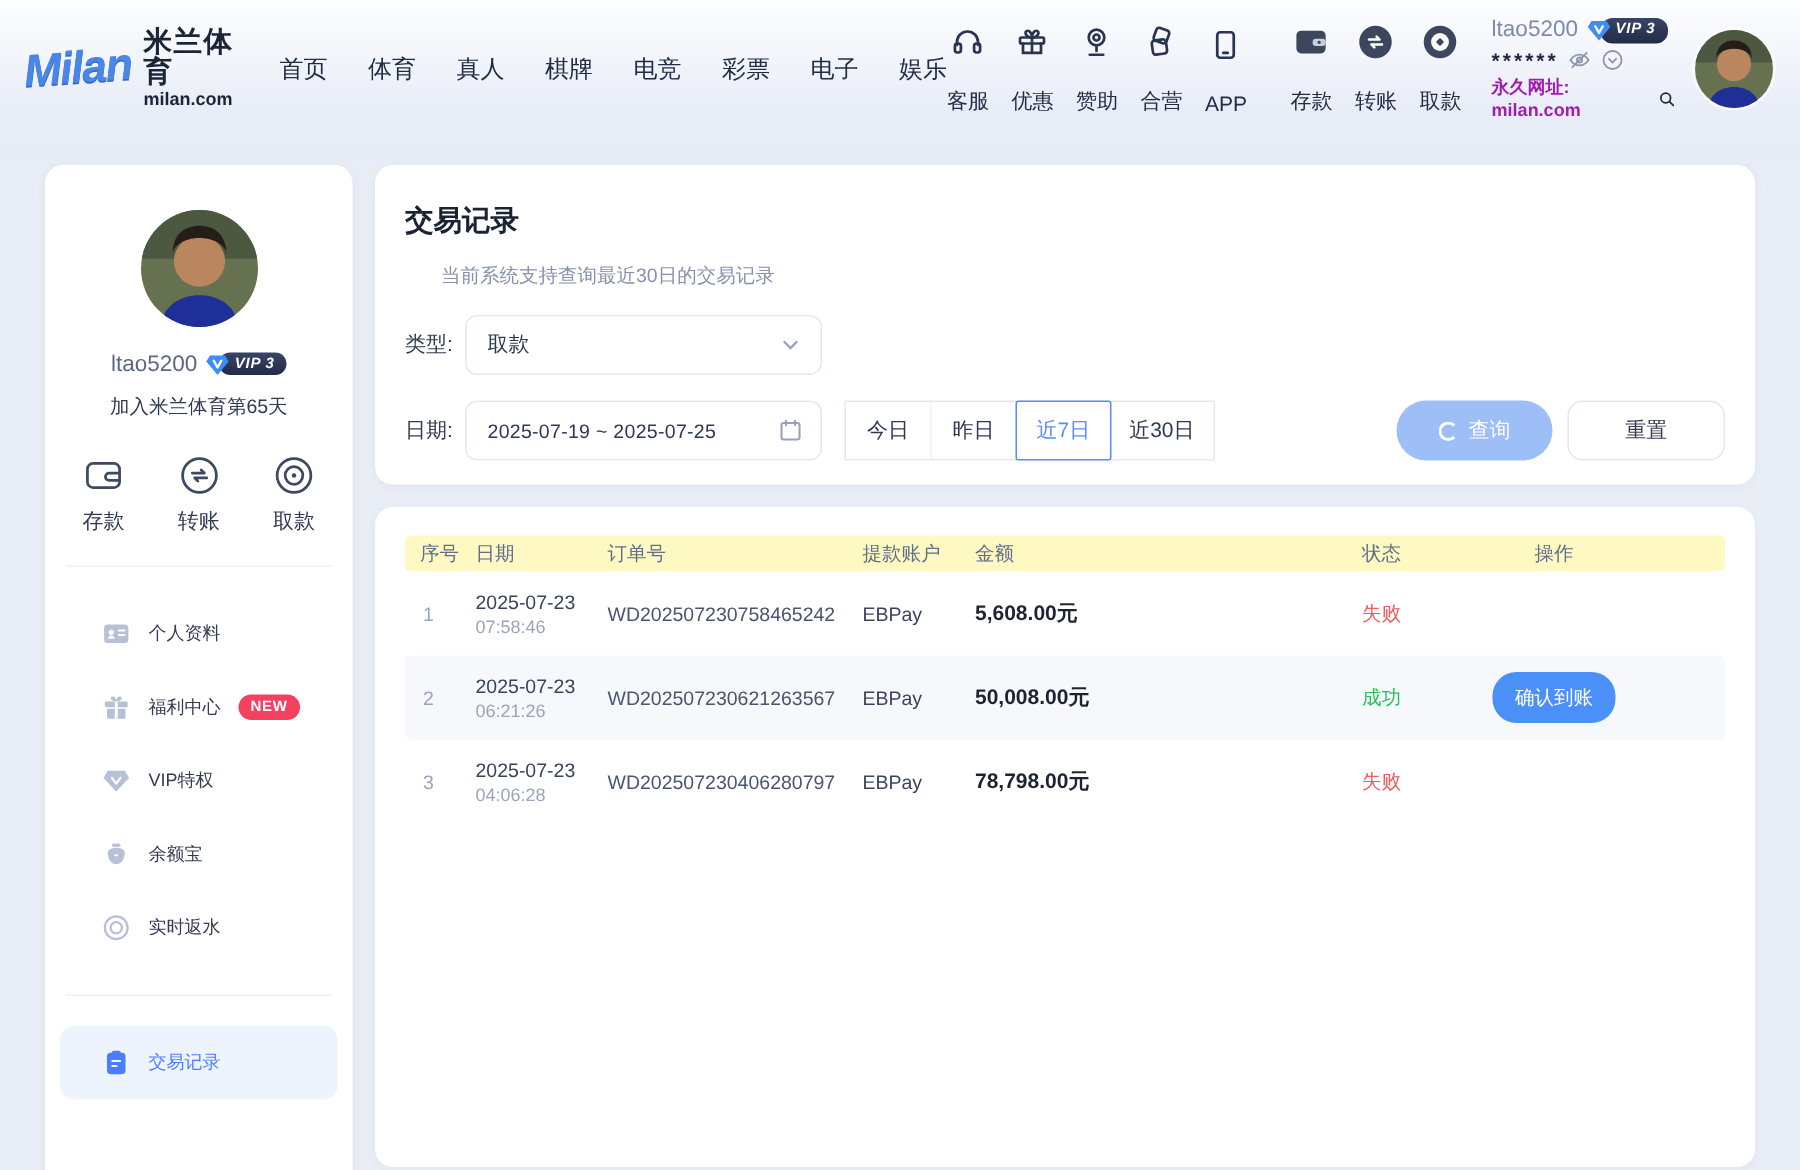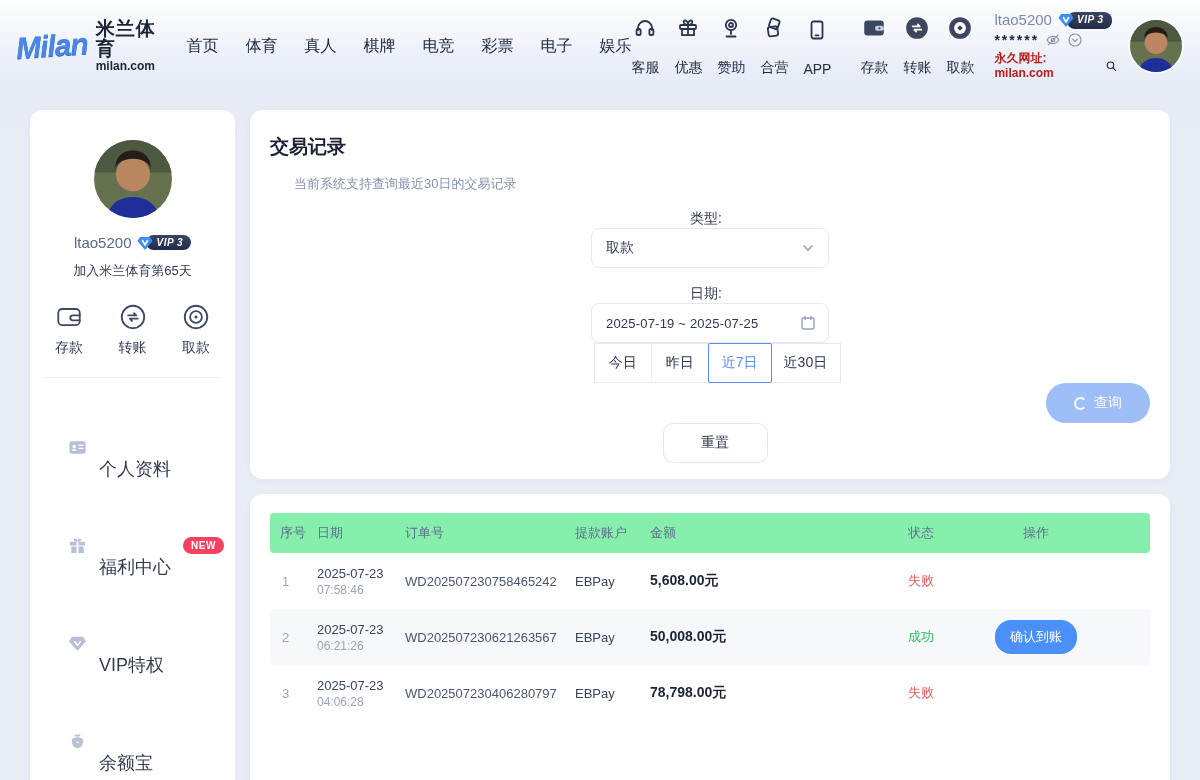--- a/index.html
+++ b/index.html
@@ -33,21 +33,21 @@
   .u-row { display:flex; align-items:center; gap:6px; }
   .u-name { font-size:15px; color:#7d8bab; }
   .vip-badge { display:inline-flex; align-items:center; position:relative; }
   .vip-diamond { width:16px; height:16px; z-index:2; }
   .vip-pill {
     background:linear-gradient(180deg,#3a4566,#222b47); color:#fff; font-size:10px; font-weight:700;
     font-style:italic; border-radius:8px; padding:2px 8px 2px 10px; margin-left:-7px; letter-spacing:.5px;
   }
   .u-pass { font-size:14px; font-weight:700; color:#1e2742; letter-spacing:2px; }
   .u-ico { width:16px; height:16px; color:#8b96ad; cursor:pointer; }
-  .u-url { font-size:12px; font-weight:700; color:#b91c1c; }
+  .u-url { font-size:12px; font-weight:700; color:#a21caf; }
   .avatar { width:52px; height:52px; border-radius:50%; overflow:hidden; margin-left:12px; flex:0 0 auto; box-shadow:0 0 0 2px rgba(255,255,255,.6); }
   .avatar svg { display:block; width:100%; height:100%; }
   
   .content { display:flex; gap:15px; padding:18px 30px 0 30px; align-items:flex-start; }
   .card { background:#fff; border-radius:12px; box-shadow:0 2px 8px rgba(40,60,110,.04); }
   
   .sidebar { width:205px; min-height:700px; padding:30px 0 10px; }
   .profile { display:flex; flex-direction:column; align-items:center; }
   .profile .p-avatar { width:78px; height:78px; border-radius:50%; overflow:hidden; }
   .profile .p-avatar svg { display:block; width:100%; height:100%; }
@@ -55,31 +55,31 @@
   .p-name { font-size:15px; color:#5c6885; }
   .p-joined { margin-top:11px; font-size:13px; color:#2f3a54; }
   .quick-actions { display:flex; justify-content:space-between; padding:22px 24px 0; }
   .qa { display:flex; flex-direction:column; align-items:center; gap:7px; cursor:pointer; }
   .qa .ic { width:30px; height:30px; color:#3e4a63; }
   .qa .lbl { font-size:14px; color:#2f3a54; }
   .s-divider { height:1px; background:#edf0f5; margin:20px 14px; }
   .menu { display:flex; flex-direction:column; }
   .m-item { display:flex; align-items:center; gap:12px; padding:15px 0 15px 28px; margin:0 10px; border-radius:9px; cursor:pointer; }
   .m-item .ic { width:19px; height:19px; color:#b7c0d4; flex:0 0 auto; }
-  .m-item .lbl { font-size:18px; color:#333c52;margin-top:44px; }
+  .m-item .lbl { font-size:12px; color:#333c52; }
   .m-item.active { background:#eef4fe; }
   .m-item.active .ic { color:#4a7dff; }
   .m-item.active .lbl { color:#4a7dff; }
   .new-badge { background:#f4415f; color:#fff; font-size:10px; font-weight:700; border-radius:9px; padding:3px 8px; letter-spacing:.5px; }
   
   .main-col { flex:1; display:flex; flex-direction:column; gap:15px; }
   .filter-card { padding:24px 20px 16px; }
   .f-title { font-size:19px; font-weight:700; color:#1a2233; }
   .f-sub { font-size:13px; color:#8492ad; margin-top:15px;margin-left:24px; }
-  .f-row { display:flex; align-items:center; margin-top:17px;flex-direction:column; }
+  .f-row { display:flex; align-items:center; margin-top:17px; }
   .f-label { width:40px; font-size:14px; color:#333c52; flex:0 0 auto; }
   .select-box, .date-box {
     width:238px; height:40px; border:1px solid #e4e8f0; border-radius:8px; background:#fff;
     display:flex; align-items:center; padding:0 12px 0 14px; cursor:pointer;
   }
   .select-box .val { font-size:14px; color:#2e3852; flex:1; }
   .date-box .val { font-size:13px; color:#2e3852; flex:1; letter-spacing:.2px; }
   .chev, .cal { width:16px; height:16px; color:#98a2b8; }
   .seg-group { display:flex; margin-left:15px; border:1px solid #e4e8f0; border-radius:0; background:#fff; height:40px; overflow:visible; }
   .seg { min-width:57px; padding:0 13px; display:flex; align-items:center; justify-content:center; font-size:14px; color:#2e3852; cursor:pointer; border-right:1px solid #eef1f6; }
@@ -91,21 +91,21 @@
   }
   .spinner { width:13px; height:13px; border-radius:50%; border:2px solid rgba(255,255,255,.95); border-right-color:transparent; }
   .reset-btn {
     margin-left:10px; width:105px; height:40px; border:1px solid #e2e6ee; border-radius:10px; background:#fff;
     color:#333c52; font-size:14px; cursor:pointer;
   }
   
   .table-card { padding:19px 20px 20px; min-height:440px; }
   .tbl { width:100%; }
   .t-head, .t-row { display:grid; grid-template-columns:47px 88px 170px 75px 258px 115px 1fr; align-items:center; }
-  .t-head { background:#86efac; height:40px; border-radius:4px; }
+  .t-head { background:#fef9c3; height:24px; border-radius:4px; }
   .t-head .th { font-size:13px; color:#5f6e8c; padding-left:0; }
   .t-head .th:first-child { padding-left:10px; }
   .t-row { height:56px; }
   .t-row.alt { background:#f6f8fb; border-radius:4px; }
   .td { font-size:13px; color:#39455f; }
   .td.idx { color:#9aa5bb; padding-left:12px; }
   .td.date .d1 { display:block; color:#39455f; }
   .td.date .d2 { display:block; color:#9aa5bb; font-size:12px; margin-top:2px; }
   .td.order { color:#4a5670; }
   .td.amount { font-size:14px; font-weight:700; color:#1c2433; }

